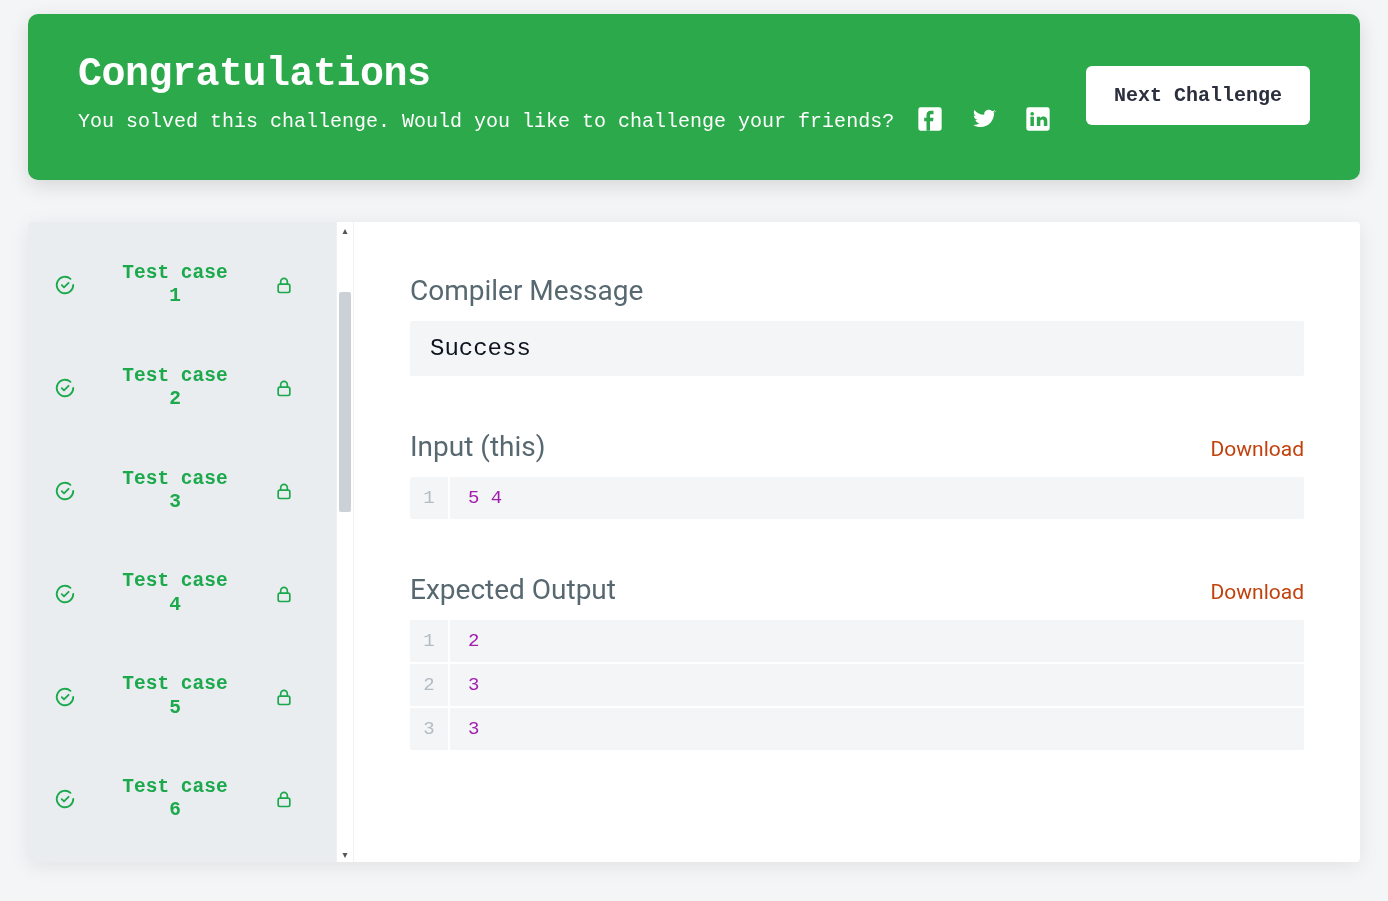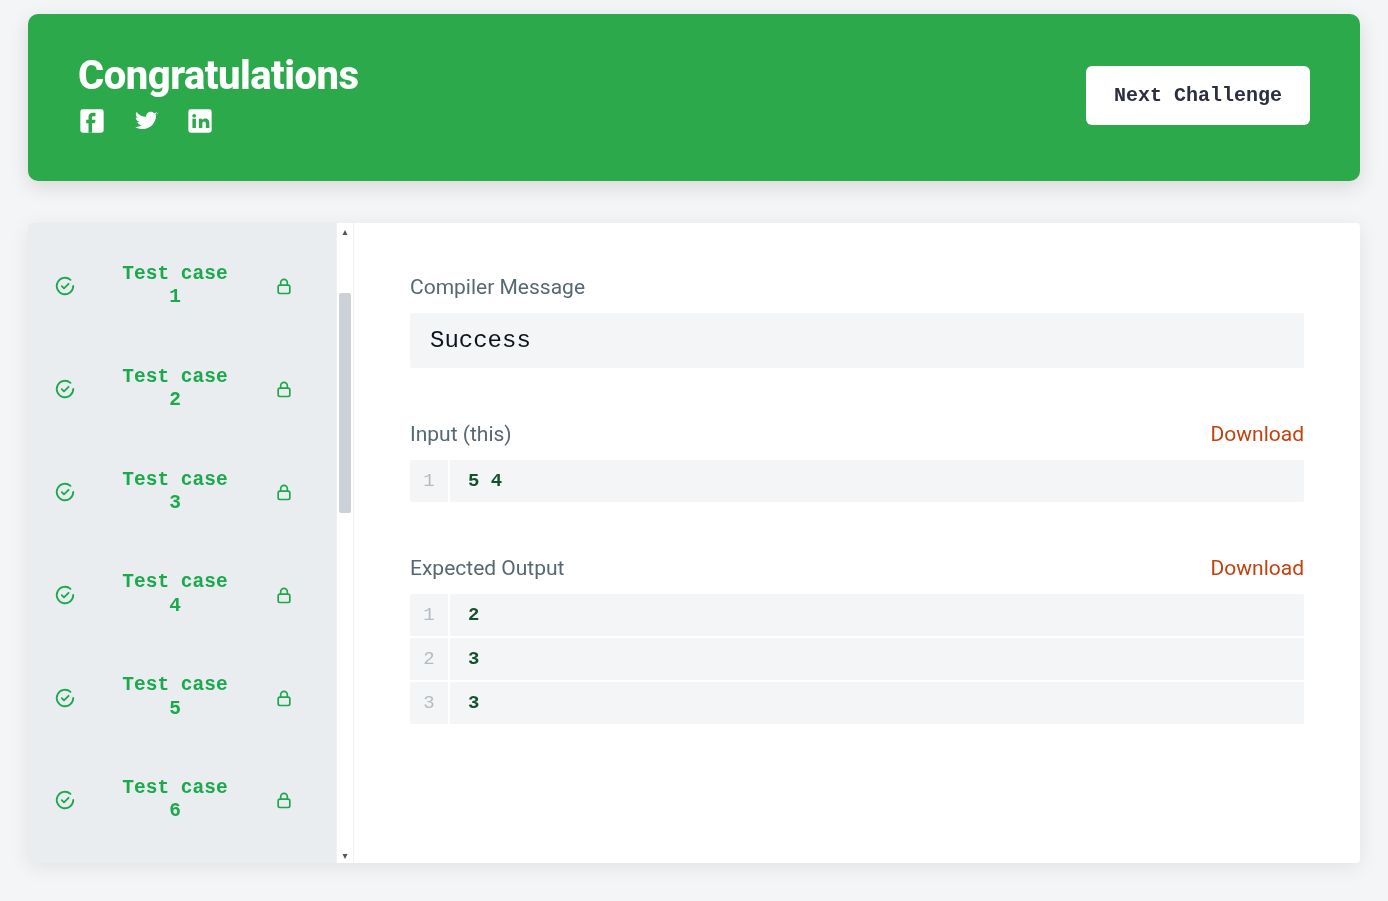--- a/index.html
+++ b/index.html
@@ -15,21 +15,21 @@
     background: #2ca94b;
     border-radius: 10px;
     padding: 38px 50px 42px 50px;
     display: flex;
     align-items: center;
     justify-content: space-between;
     box-shadow: 0 6px 20px rgba(0,0,0,0.12);
     margin-bottom: 42px;
     color: #fff;
   }
-  .banner-left { flex: 1; }
+  .banner-left { flex: 1; font-family: Liberation Mono, monospace; }
   .banner h1 {
     font-size: 40px;
     font-weight: 800;
     letter-spacing: -0.5px;
     margin-bottom: 8px;
   }
   .banner-sub { display: flex; align-items: center; gap: 22px; }
   .banner-sub p { font-size: 20px; font-weight: 400; }
   .social { display: flex; gap: 26px; align-items: center; }
   .social svg { width: 28px; height: 28px; fill: #fff; cursor: pointer; }
@@ -117,21 +117,21 @@
     overflow-y: auto;
   }
   .section { margin-bottom: 54px; }
   .sec-head {
     display: flex;
     justify-content: space-between;
     align-items: baseline;
     margin-bottom: 14px;
   }
   .sec-title {
-    font-size: 21px;
+    font-size: 28px;
     color: #576871;
     font-weight: 400;
   }
   .download {
     color: #c2410c;
     font-size: 21px;
     cursor: pointer;
   }
   .msgbox {
     background: #f3f5f7;
@@ -156,32 +156,33 @@
   .ln {
     width: 40px;
     text-align: center;
     color: #b3bcc2;
     padding: 10px 0;
     border-right: 2px solid #fff;
     flex-shrink: 0;
   }
   .lc {
     padding: 10px 18px;
-    font-weight: 700;
-    color: #14532d;
+    font-weight: 400;
+    color: #a21caf;
     white-space: pre;
   }
 </style>
 </head>
 <body>
 
 <div class="banner">
   <div class="banner-left">
     <h1>Congratulations</h1>
     <div class="banner-sub">
+      <p>You solved this challenge. Would you like to challenge your friends?</p>
       <div class="social">
         <span>
           <svg viewBox="0 0 24 24">
               <rect x="2" y="2" width="20" height="20" rx="2"></rect>
               <path d="M15 8h-2c-.6 0-1 .4-1 1v2h3l-.4 3H12v8h-3v-8H7v-3h2V8.5C9 6.6 10.3 5 12.5 5H15v3z" fill="#2ca94b"></path>
             </svg>
         </span>
         <span>
           <svg viewBox="0 0 24 24">
               <path d="M22 5.9c-.7.3-1.5.6-2.3.7.8-.5 1.5-1.3 1.8-2.3-.8.5-1.7.8-2.6 1-1.5-1.6-4-1.7-5.6-.2-.9.9-1.3 2.1-1.1 3.3C8.7 8.2 5.8 6.7 3.8 4.2c-1 1.8-.5 4 1.2 5.1-.6 0-1.3-.2-1.8-.5 0 1.9 1.3 3.5 3.2 3.9-.6.2-1.2.2-1.8.1.5 1.6 2 2.7 3.7 2.7-1.6 1.2-3.5 1.8-5.5 1.6 1.8 1.2 4 1.8 6.2 1.8 7.5 0 11.6-6.2 11.6-11.6v-.5c.8-.6 1.5-1.3 2-2.1z"></path>

